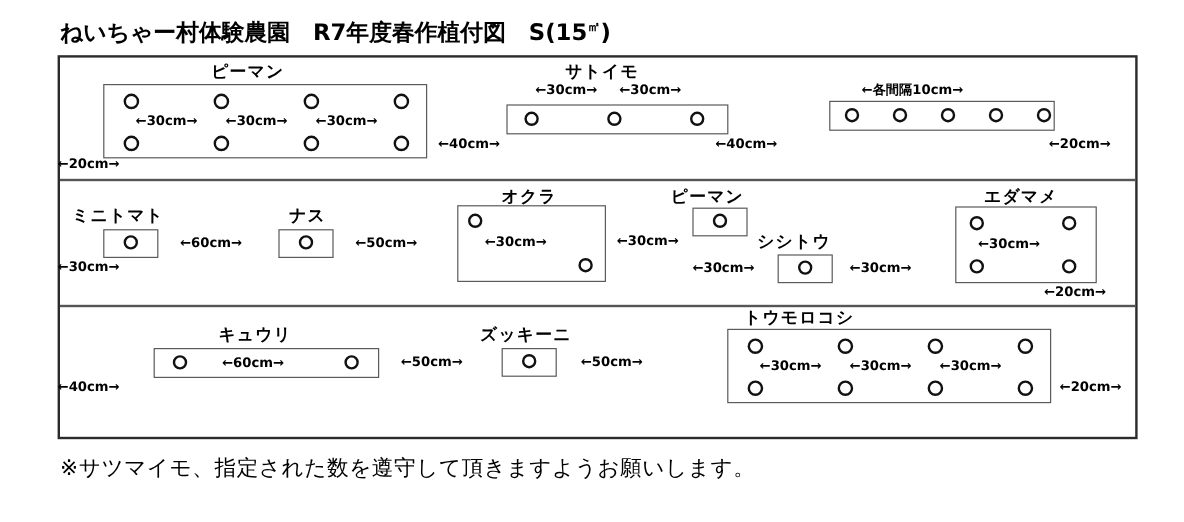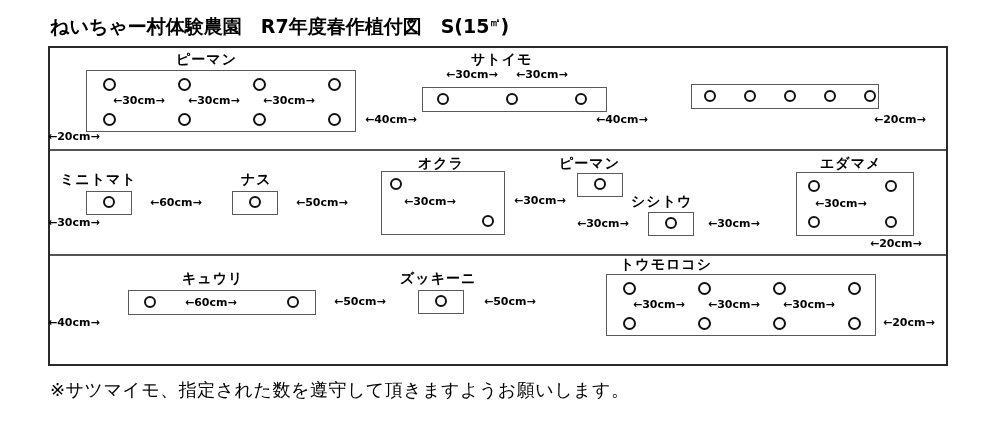--- a/index.html
+++ b/index.html
@@ -95,20 +95,21 @@
     <div class="dim" style="left:546px;top:65px;">←40cm→</div>
 
     <div class="lbl" style="left:725px;top:3px;margin-top:36px;">ネギ</div>
     <div class="plot" style="left:641px;top:36px;width:188px;height:25px;">
       <div class="dot sm" style="left:12px;top:5px;"></div>
       <div class="dot sm" style="left:52px;top:5px;"></div>
       <div class="dot sm" style="left:92px;top:5px;"></div>
       <div class="dot sm" style="left:132px;top:5px;"></div>
       <div class="dot sm" style="left:172px;top:5px;"></div>
     </div>
+    <div class="dim" style="left:668px;top:19px;">←各間隔10cm→</div>
     <div class="dim" style="left:824px;top:65px;">←20cm→</div>
 
     <div class="lbl" style="left:10px;top:123px;">ミニトマト</div>
     <div class="plot" style="left:36px;top:143px;width:46px;height:24px;">
       <div class="dot sm" style="left:16px;top:4px;"></div>
     </div>
     <div class="dim" style="left:-2px;top:168px;">←30cm→</div>
     <div class="dim" style="left:100px;top:148px;">←60cm→</div>
 
     <div class="lbl" style="left:191px;top:123px;text-align:center;">ナス</div>

